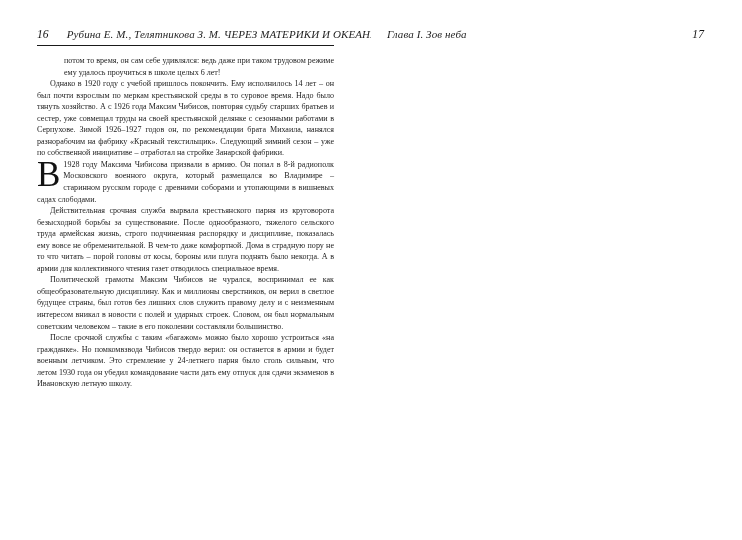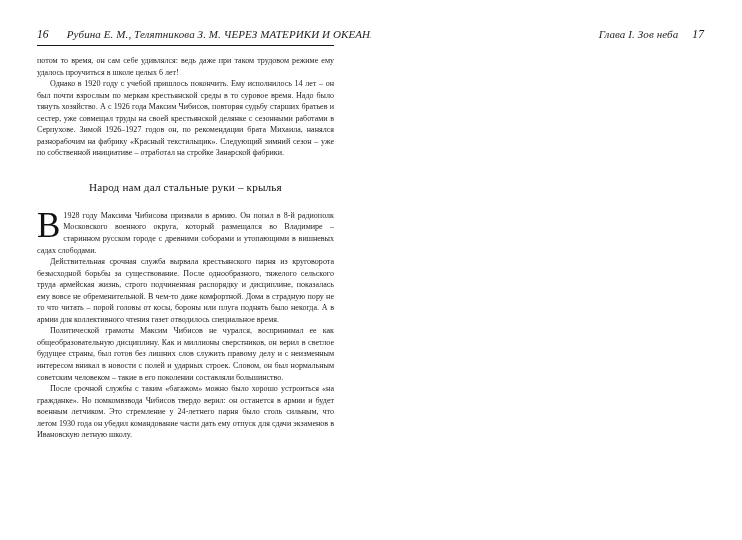--- a/index.html
+++ b/index.html
@@ -35,21 +35,21 @@
     height: 16px;
     display: flex;
     align-items: baseline;
     font-style: italic;
     font-size: 7.4px;
     letter-spacing: 0.1px;
     white-space: nowrap;
     color: #1f1f1f;
   }
   .runhead-left  { left: 37px;  right: 27px; }
-  .runhead-right { left: 24px;  right: 38px; justify-content: flex-end; }
+  .runhead-right { left: 16px;  right: 38px; justify-content: space-between; }
 
   .folio {
     font-style: italic;
     font-size: 11.5px;
     font-weight: 400;
     color: #151515;
   }
   .runhead-left .folio  { margin-right: 18px; }
   .runhead-right .folio { margin-left: 14px; }
 
@@ -73,21 +73,21 @@
     font-size: 8.05px;
     line-height: 11.55px;
     text-align: justify;
     text-justify: inter-word;
     hyphens: manual;
     color: #1c1c1c;
   }
   .col-left  { left: 37px;  top: 55px; width: 297px; }
 
   .col p { margin: 0; text-indent: 13px; }
-  .col p.noindent { text-indent: 0; }
+  .col p.noindent { text-indent: 0; margin-left: 27px; }
 
   
   .section-head {
     margin: 21px 0 16px 0;
     text-align: center;
     text-indent: 0;
     font-size: 11.2px;
     line-height: 14px;
     font-weight: 400;
     letter-spacing: 0.15px;
@@ -123,21 +123,20 @@
       <span class="folio">16</span>
       <span class="runtitle">Рубина Е. М., Телятникова З. М. ЧЕРЕЗ МАТЕРИКИ И ОКЕАНЫ</span>
     </div>
     <div class="rule rule-left"></div>
 
     <div class="col col-left">
 
       <p class="noindent">потом то время, он сам себе удивлялся: ведь даже при таком трудовом режиме ему удалось проучиться в школе целых 6 лет!</p>
       <p>Однако в 1920 году с учебой пришлось покончить. Ему исполнилось 14 лет – он был почти взрослым по меркам крестьянской среды в то суровое время. Надо было тянуть хозяйство. А с 1926 года Максим Чибисов, повторяя судьбу старших братьев и сестер, уже совмещал труды на своей крестьянской делянке с сезонными работами в Серпухове. Зимой 1926–1927 годов он, по рекомендации брата Михаила, нанялся разнорабочим на фабрику «Красный текстильщик». Следующий зимний сезон – уже по собственной инициативе – отработал на стройке Занарской фабрики.</p>
 
-      <h2 class="section-head">Народ нам дал стальные руки – крылья</h2>
 
       <p class="dropcap-para">
         <span class="dropcap">В</span><span>1928 году Максима Чибисова призвали в армию. Он попал в 8-й радиополк Московского военного округа, который размещался во Владимире – старинном русском городе с древними соборами и утопающими в вишневых садах слободами.</span>
       </p>
 
       <p>Действительная срочная служба вырвала крестьянского парня из круговорота безысходной борьбы за существование. После однообразного, тяжелого сельского труда армейская жизнь, строго подчиненная распорядку и дисциплине, показалась ему вовсе не обременительной. В чем-то даже комфортной. Дома в страдную пору не то что читать – порой головы от косы, бороны или плуга поднять было некогда. А в армии для коллективного чтения газет отводилось специальное время.</p>
       <p>Политической грамоты Максим Чибисов не чурался, воспринимал ее как общеобразовательную дисциплину. Как и миллионы сверстников, он верил в светлое будущее страны, был готов без лишних слов служить правому делу и с неизменным интересом вникал в новости с полей и ударных строек. Словом, он был нормальным советским человеком – такие в его поколении составляли большинство.</p>
       <p>После срочной службы с таким «багажом» можно было хорошо устроиться «на гражданке». Но помкомвзвода Чибисов твердо верил: он останется в армии и будет военным летчиком. Это стремление у 24-летнего парня было столь сильным, что летом 1930 года он убедил командование части дать ему отпуск для сдачи экзаменов в Ивановскую летную школу.</p>
 
     </div>

